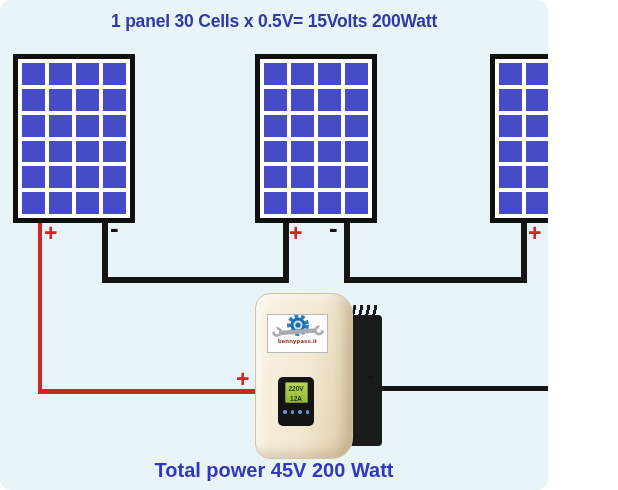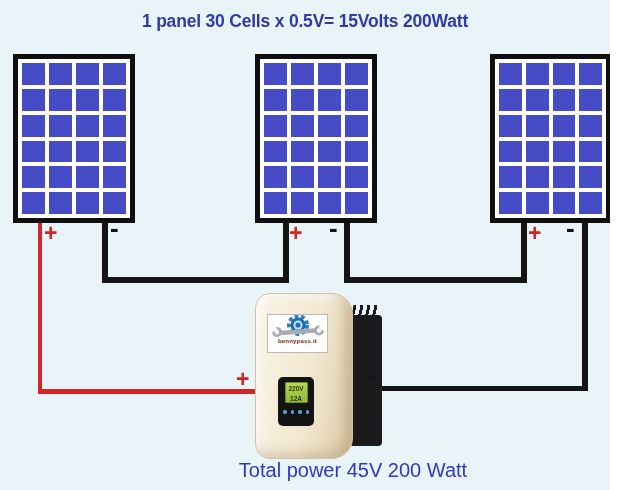--- a/index.html
+++ b/index.html
@@ -1,28 +1,29 @@
 <!DOCTYPE html>
 <html style="--background: #e8f4f7; --cell-blue: #454cc5; --wire-red: #d42423; --wire-black: #141414; --title-blue: #3138a8; --footer-blue: #3137c5; --lcd-green: #b8d452;"><head>
 <meta charset="utf-8">
 <style>
   html,body{margin:0;padding:0;}
   body{font-family:"Liberation Sans", sans-serif;}
   .canvas{
-    position:relative;width:610px;height:490px;overflow:hidden;
+    position:relative;width:548px;height:490px;overflow:hidden;
     background:var(--background,#e8f4f7);
+    border-radius:11px;
   }
   .title-text{
     position:absolute;top:11px;left:0;width:100%;text-align:center;
     font-size:17.5px;font-weight:bold;color:var(--title-blue,#3138a8);
     letter-spacing:-0.2px;
   }
   .footer-text{
     position:absolute;top:459px;left:0;width:100%;text-align:center;
-    font-size:20px;font-weight:normal;color:var(--footer-blue,#3137c5);padding-left:48px;
+    font-size:20px;font-weight:bold;color:var(--footer-blue,#3137c5);
   }
   .panel{
     position:absolute;background:#ffffff;border:5px solid #0f0f0f;
     box-sizing:border-box;padding:4px;gap:4px;z-index:2;
   }
   .cell{background:var(--cell-blue,#454cc5);}
   .wire{position:absolute;z-index:1;}
   .wire.red{background:var(--wire-red,#d42423);}
   .wire.black{background:var(--wire-black,#141414);}
   .term{

